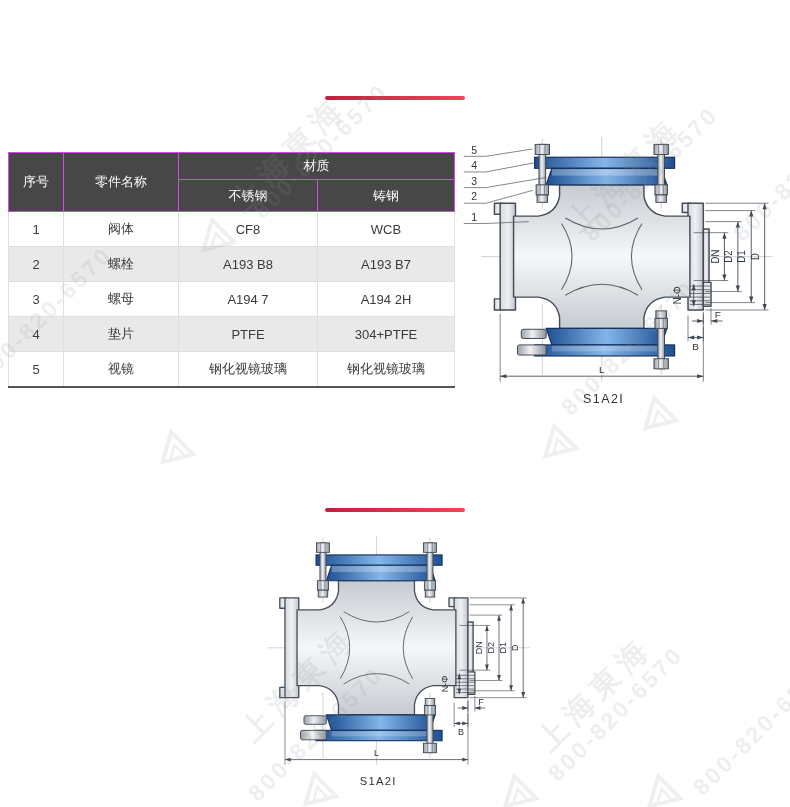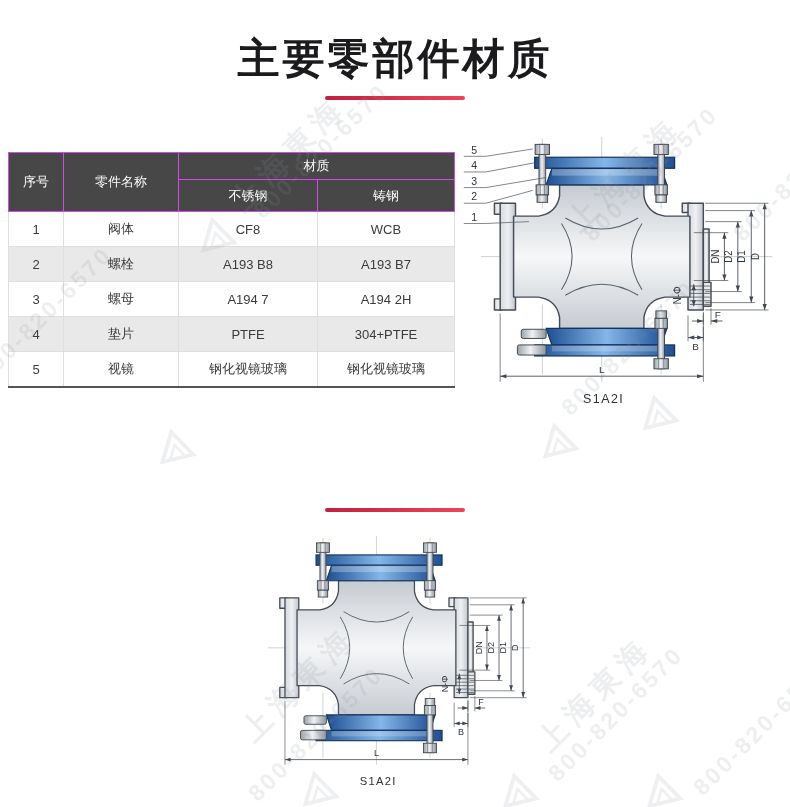--- a/index.html
+++ b/index.html
@@ -51,21 +51,20 @@
       opacity:.15;font-weight:700;white-space:nowrap;pointer-events:none;z-index:6;}
   .wm.brand{font-size:30px;letter-spacing:7px;}
   .wm.phone{font-size:23px;letter-spacing:3px;}
   .wm-logo{position:absolute;opacity:.14;transform:rotate(-14deg);pointer-events:none;z-index:6;}
 </style>
 </head>
 <body>
 
 <div class="page">
 
-  <h1 id="title1" class="sec-title">主要零部件材质</h1>
   <div id="underline1" class="title-underline"></div>
 
   <div class="tbl-wrap">
     <table>
       <colgroup>
           <col style="width:55px">
           <col style="width:115px">
           <col style="width:139px">
           <col style="width:137px">
         </colgroup>

